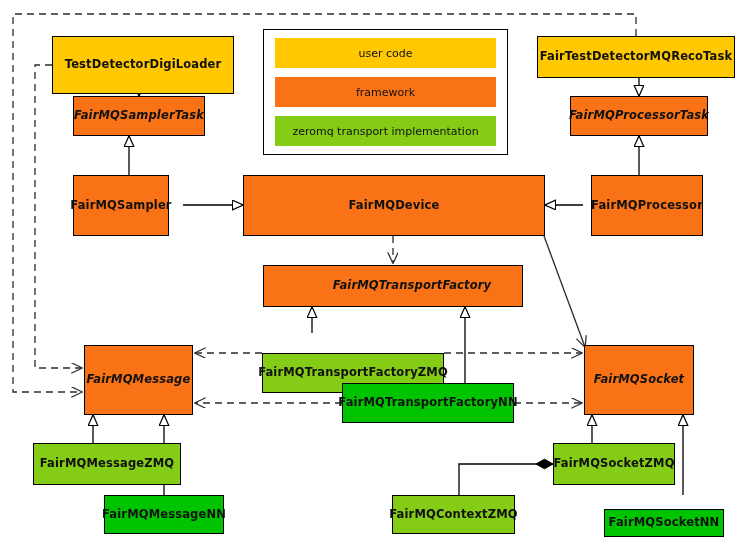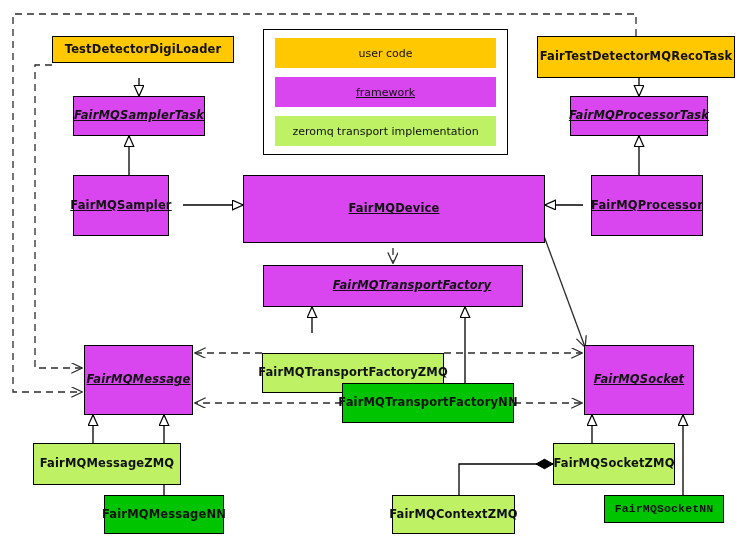--- a/index.html
+++ b/index.html
@@ -14,22 +14,22 @@
     text-align:center;
     font-size:11.5px;
     font-weight:bold;
     color:#111111;
     line-height:1.15;
     letter-spacing:0.15px;
     z-index:3;
   }
   .node.abstract{font-style:italic;}
   .user{background:#ffc800;}
-  .framework{background:#d946ef;text-decoration:underline;}
-  .zeromq{background:#bef264;}
+  .framework{background:#f97316;}
+  .zeromq{background:#84cc16;}
   .nanomsg{background:#00c400;}
   #legend{
     position:absolute;
     box-sizing:border-box;
     left:263px;top:29px;width:245px;height:126px;
     background:#ffffff;border:1.4px solid #000000;
     padding:8px 11px;
     display:flex;flex-direction:column;justify-content:space-between;
     z-index:4;
   }
@@ -101,31 +101,31 @@
       <line x1="342" y1="403" x2="195" y2="403" marker-end="url(#openV)"></line>
 
       <line x1="514" y1="403" x2="582" y2="403" marker-end="url(#openV)"></line>
 
       <path d="M52,65 L35,65 L35,368 L82,368" marker-end="url(#openV)"></path>
 
       <path d="M636,36 L636,14 L13,14 L13,392 L82,392" marker-end="url(#openV)"></path>
     </g>
   </svg>
 
-  <div class="node user" style="left:52px;top:36px;width:182px;height:27px;">TestDetectorDigiLoader</div>
+  <div class="node user" style="left:52px;top:36px;width:182px;height:58px;">TestDetectorDigiLoader</div>
 
   <div class="node user" style="left:537px;top:36px;width:198px;height:42px;">FairTestDetectorMQRecoTask</div>
 
   <div class="node framework abstract" style="left:73px;top:96px;width:132px;height:40px;">FairMQSamplerTask</div>
 
   <div class="node framework abstract" style="left:570px;top:96px;width:138px;height:40px;">FairMQProcessorTask</div>
 
   <div class="node framework" style="left:73px;top:175px;width:96px;height:61px;">FairMQSampler</div>
 
-  <div class="node framework" style="left:243px;top:175px;width:302px;height:68px;">FairMQDevice</div>
+  <div class="node framework" style="left:243px;top:175px;width:302px;height:61px;">FairMQDevice</div>
 
   <div class="node framework" style="left:583px;top:175px;width:112px;height:61px;margin-left:8px;">FairMQProcessor</div>
 
   <div class="node framework abstract" style="left:263px;top:265px;width:260px;height:42px;padding-left:38px;">FairMQTransportFactory</div>
 
   <div class="node zeromq" style="left:262px;top:333px;width:182px;height:40px;margin-top:20px;">FairMQTransportFactoryZMQ</div>
 
   <div class="node nanomsg" style="left:342px;top:383px;width:172px;height:40px;">FairMQTransportFactoryNN</div>
 
   <div class="node framework abstract" style="left:84px;top:345px;width:109px;height:70px;">FairMQMessage</div>
@@ -133,21 +133,21 @@
   <div class="node framework abstract" style="left:584px;top:345px;width:110px;height:70px;">FairMQSocket</div>
 
   <div class="node zeromq" style="left:33px;top:443px;width:148px;height:42px;">FairMQMessageZMQ</div>
 
   <div class="node nanomsg" style="left:104px;top:495px;width:120px;height:39px;">FairMQMessageNN</div>
 
   <div class="node zeromq" style="left:553px;top:443px;width:122px;height:42px;">FairMQSocketZMQ</div>
 
   <div class="node zeromq" style="left:392px;top:495px;width:123px;height:39px;">FairMQContextZMQ</div>
 
-  <div class="node nanomsg" style="left:604px;top:495px;width:120px;height:28px;font-family:Liberation Mono, monospace;">FairMQSocketNN</div>
+  <div class="node nanomsg" style="left:604px;top:509px;width:120px;height:28px;">FairMQSocketNN</div>
 
   <div id="legend">
     <div class="legend-row user">user code</div>
     <div class="legend-row framework">framework</div>
     <div class="legend-row zeromq">zeromq transport implementation</div>
   </div>
 
 </div>
 
 </body></html>

